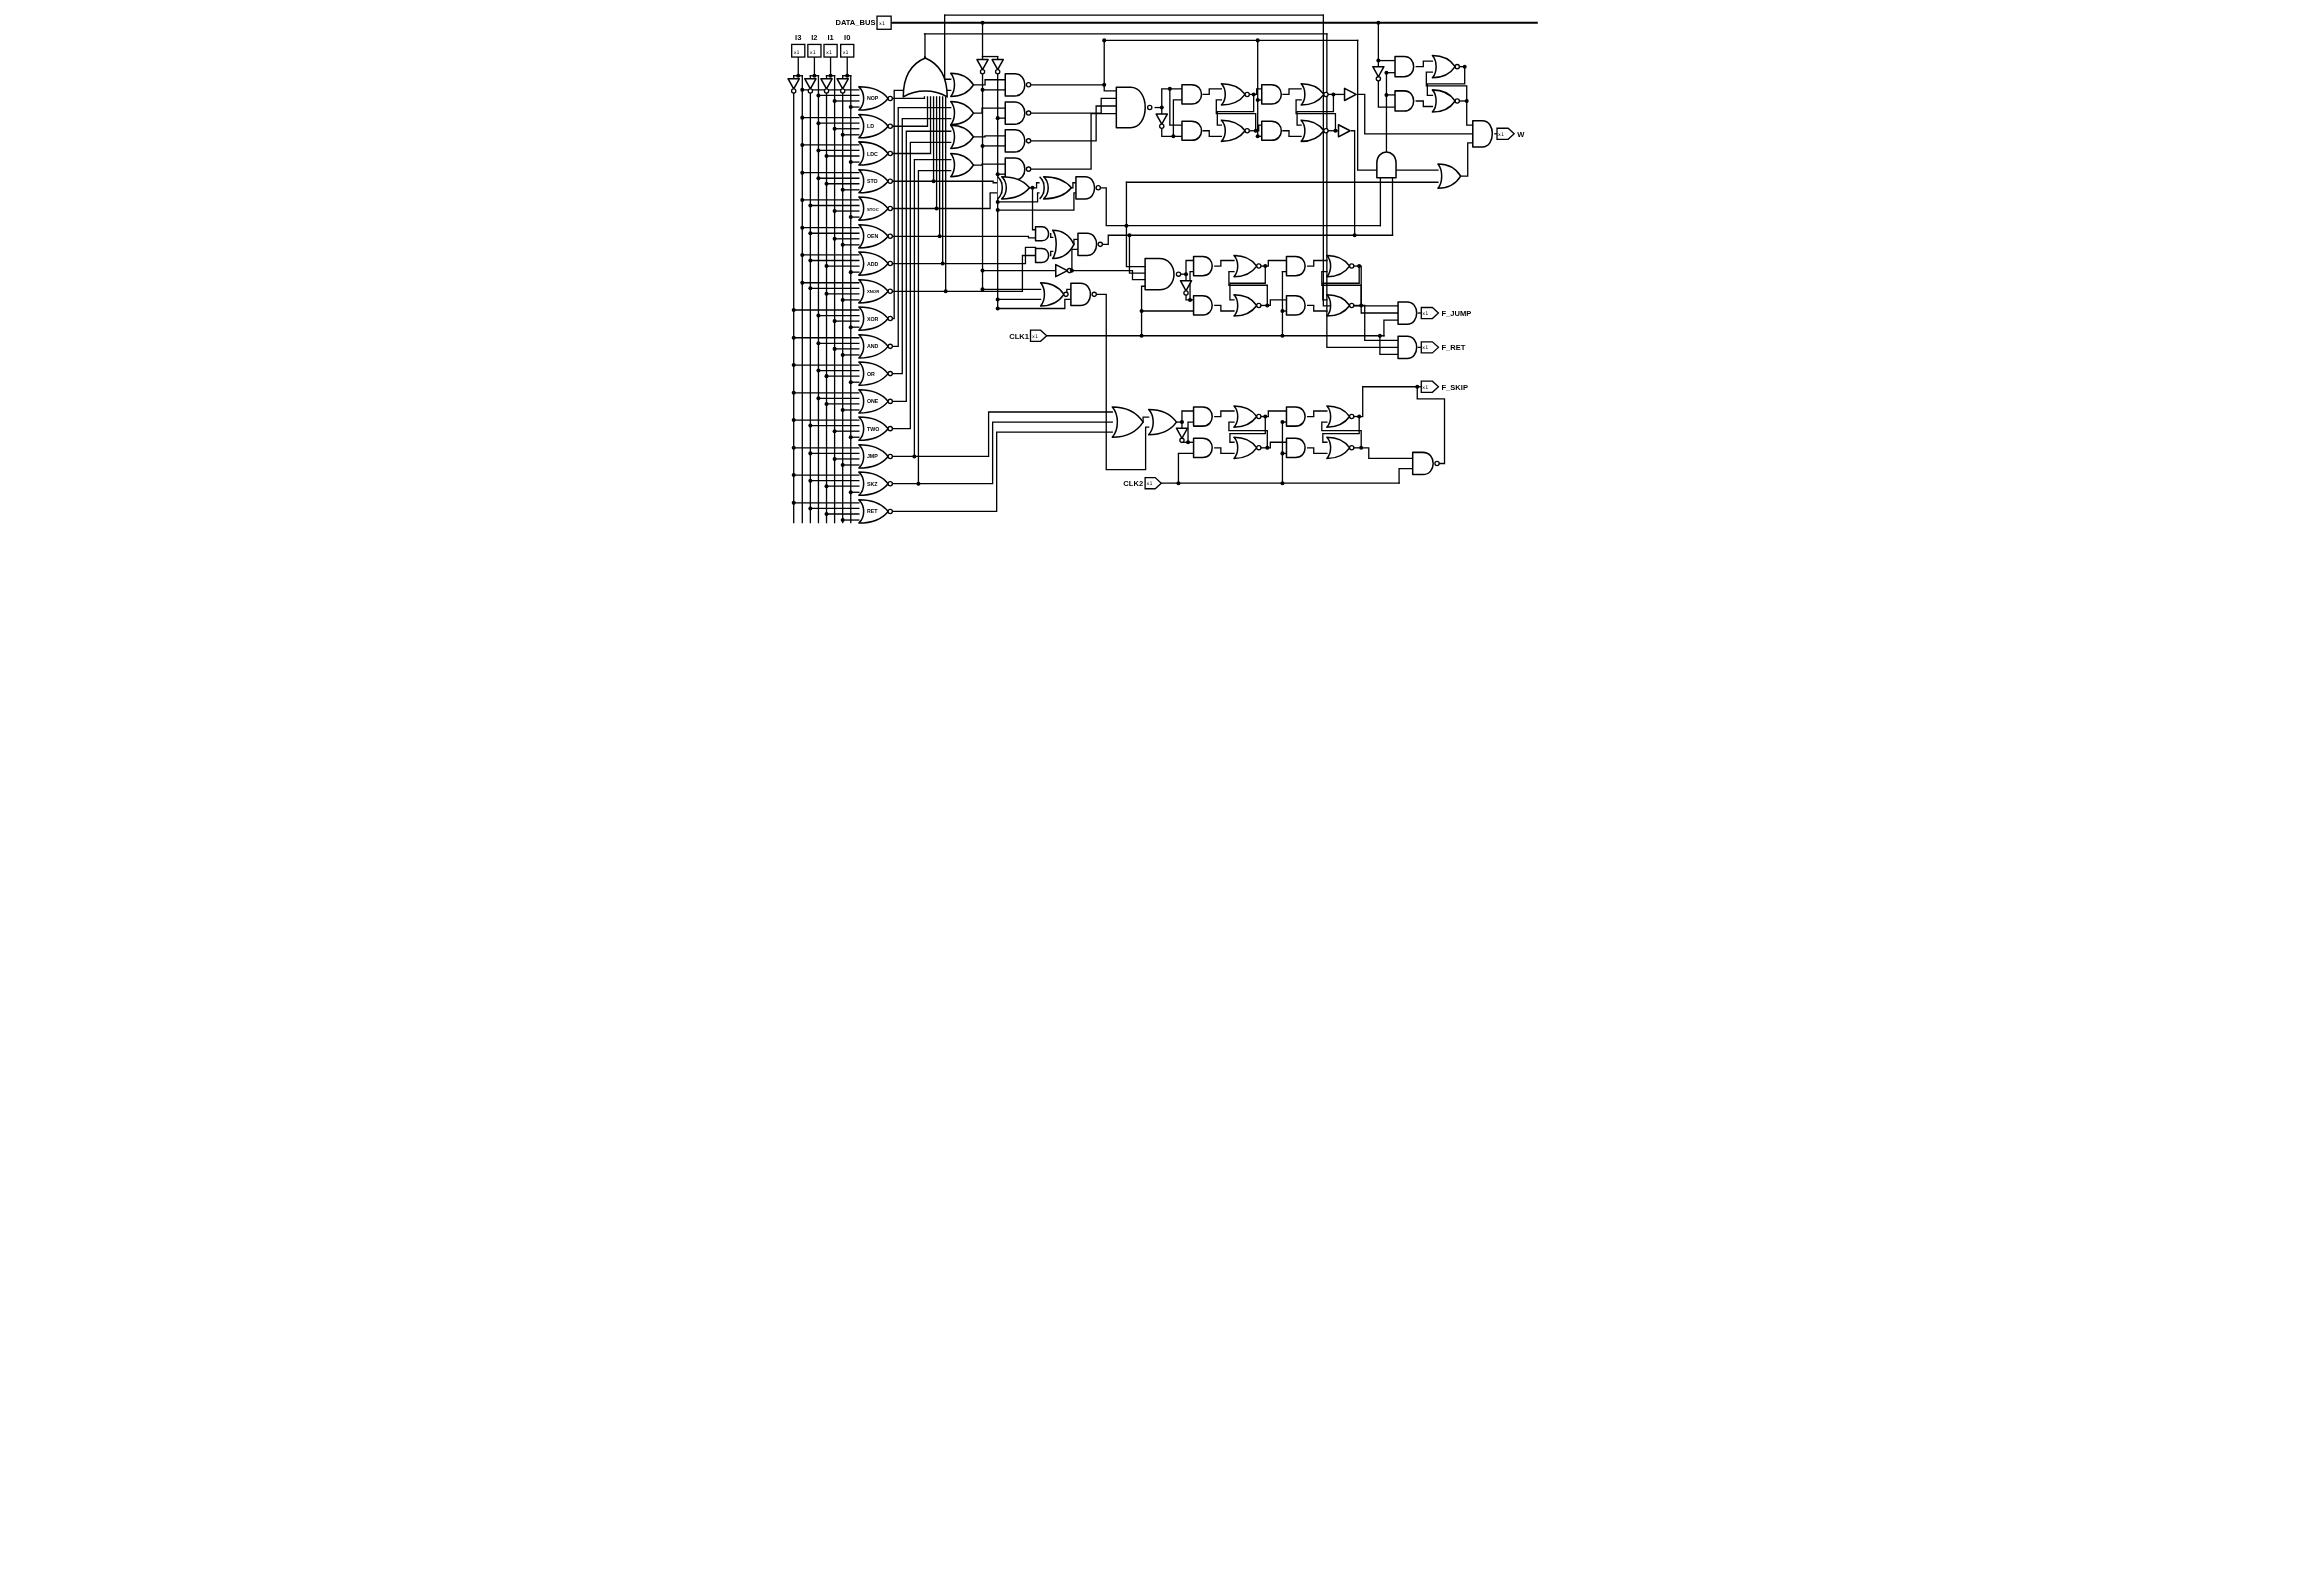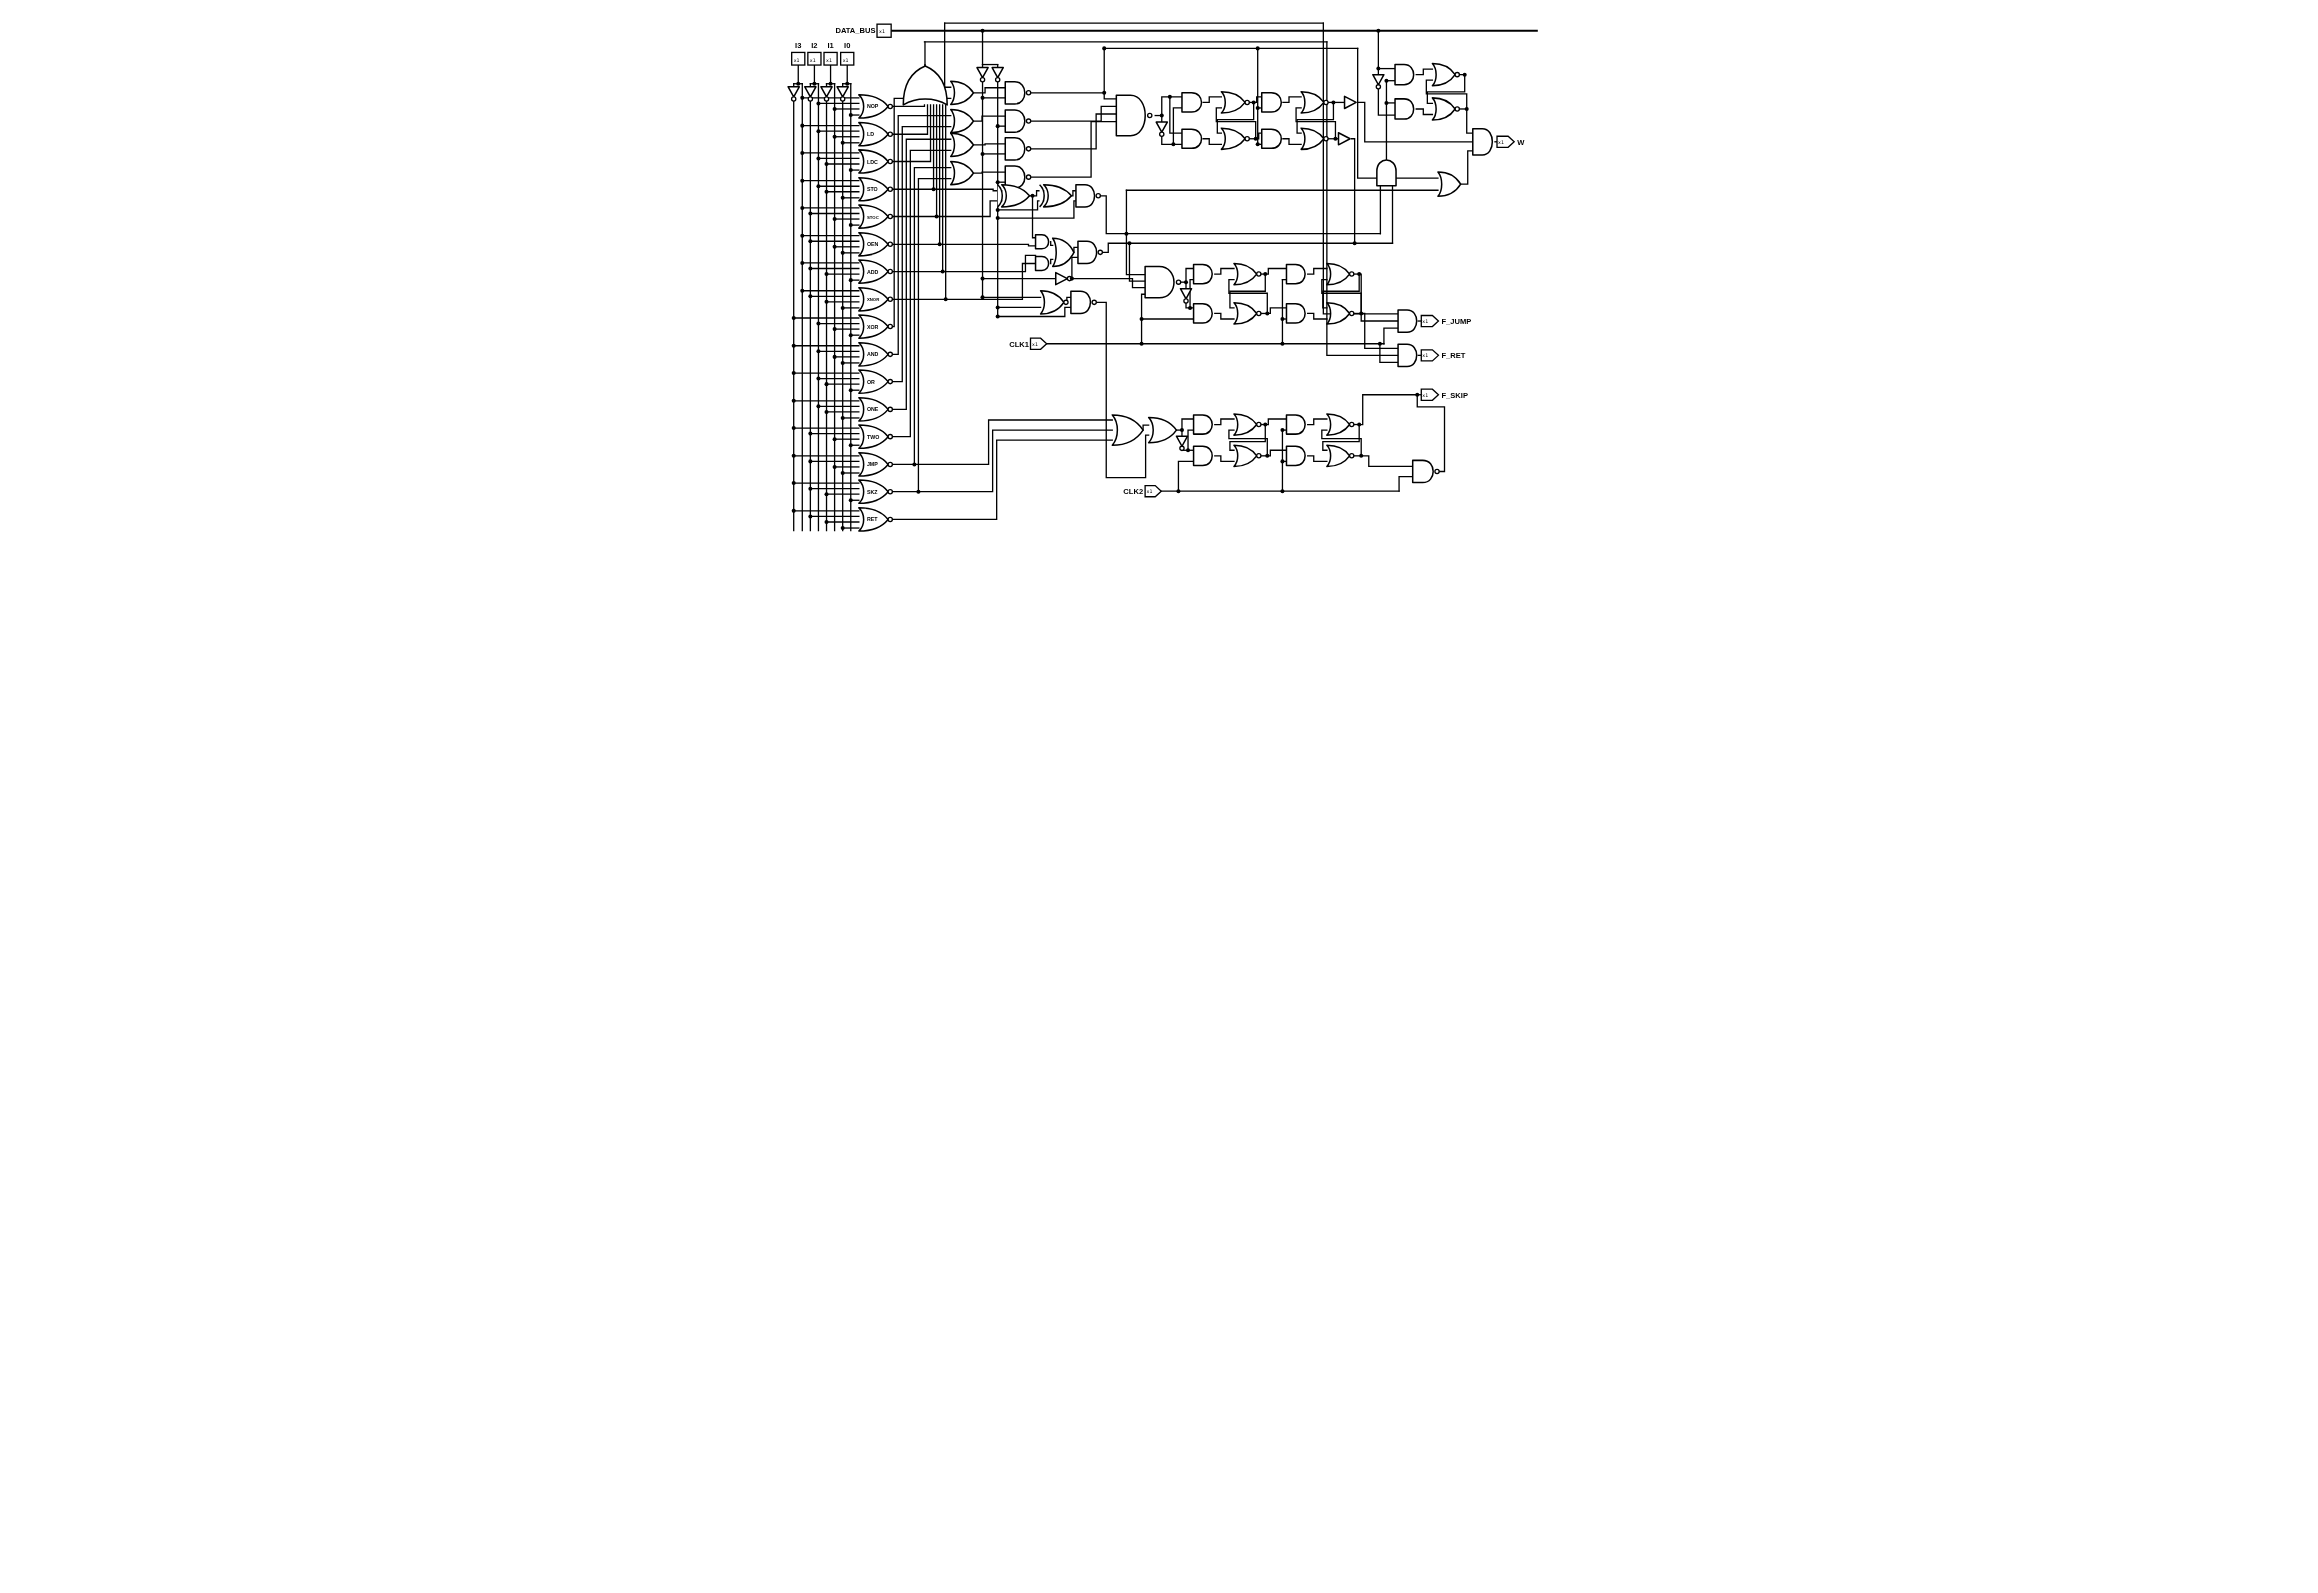--- a/index.html
+++ b/index.html
@@ -1,17 +1,17 @@
 <!DOCTYPE html>
 <html style="font-size:8px"><head>
 <meta charset="utf-8">
 <style>
   html,body{margin:0;padding:0;background:#fff;}
   body{font-family:"Liberation Sans",sans-serif;}
-  .canvas-wrap{width:100%;max-width:773px;margin:8px auto;background:#fff;}
+  .canvas-wrap{width:100%;max-width:773px;margin:0 auto;background:#fff;}
   svg{display:block;width:100%;height:auto;background:#fff;}
   .wire{fill:none;stroke:#000;stroke-width:2.6;stroke-linecap:square;}
   .buswire{fill:none;stroke:#000;stroke-width:3.6;stroke-linecap:square;}
   .gate{fill:#fff;stroke:#000;stroke-width:3;stroke-linejoin:round;}
   .bub{fill:#fff;stroke:#000;stroke-width:2.6;}
   .dot{fill:#000;stroke:none;}
   .tagbox{fill:#fff;stroke:#000;stroke-width:2.6;}
   .portlbl{font-family:"Liberation Sans",sans-serif;font-weight:bold;font-size:15px;fill:#000;}
   .taglbl{font-family:"DejaVu Sans Mono",monospace;font-size:9.5px;fill:#000;}
   .gatelbl{font-family:"Liberation Sans",sans-serif;font-weight:bold;fill:#000;}

